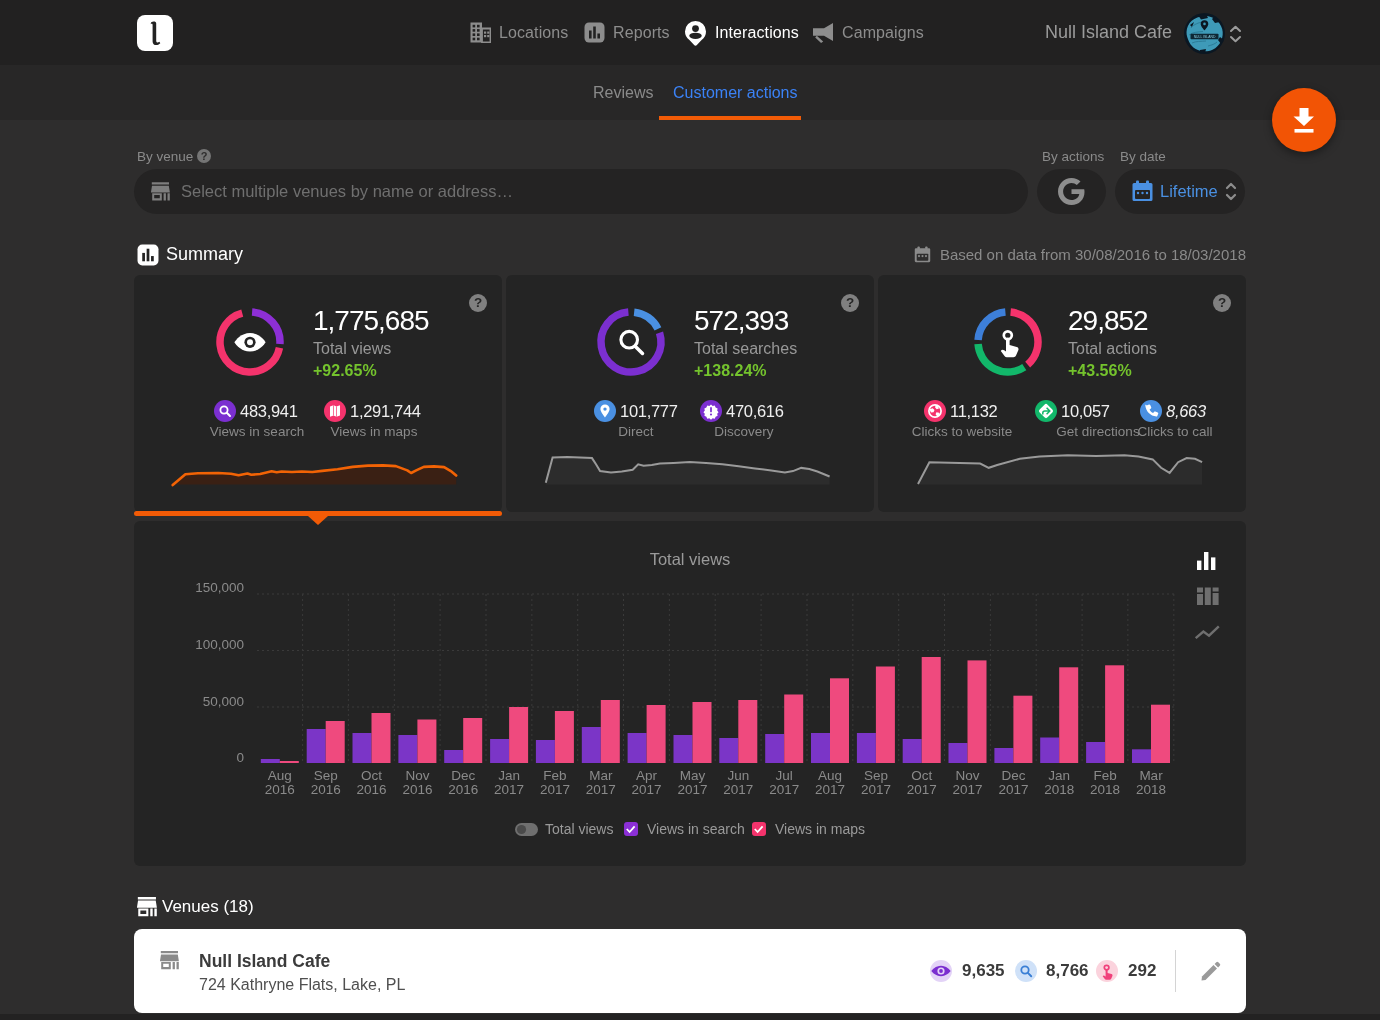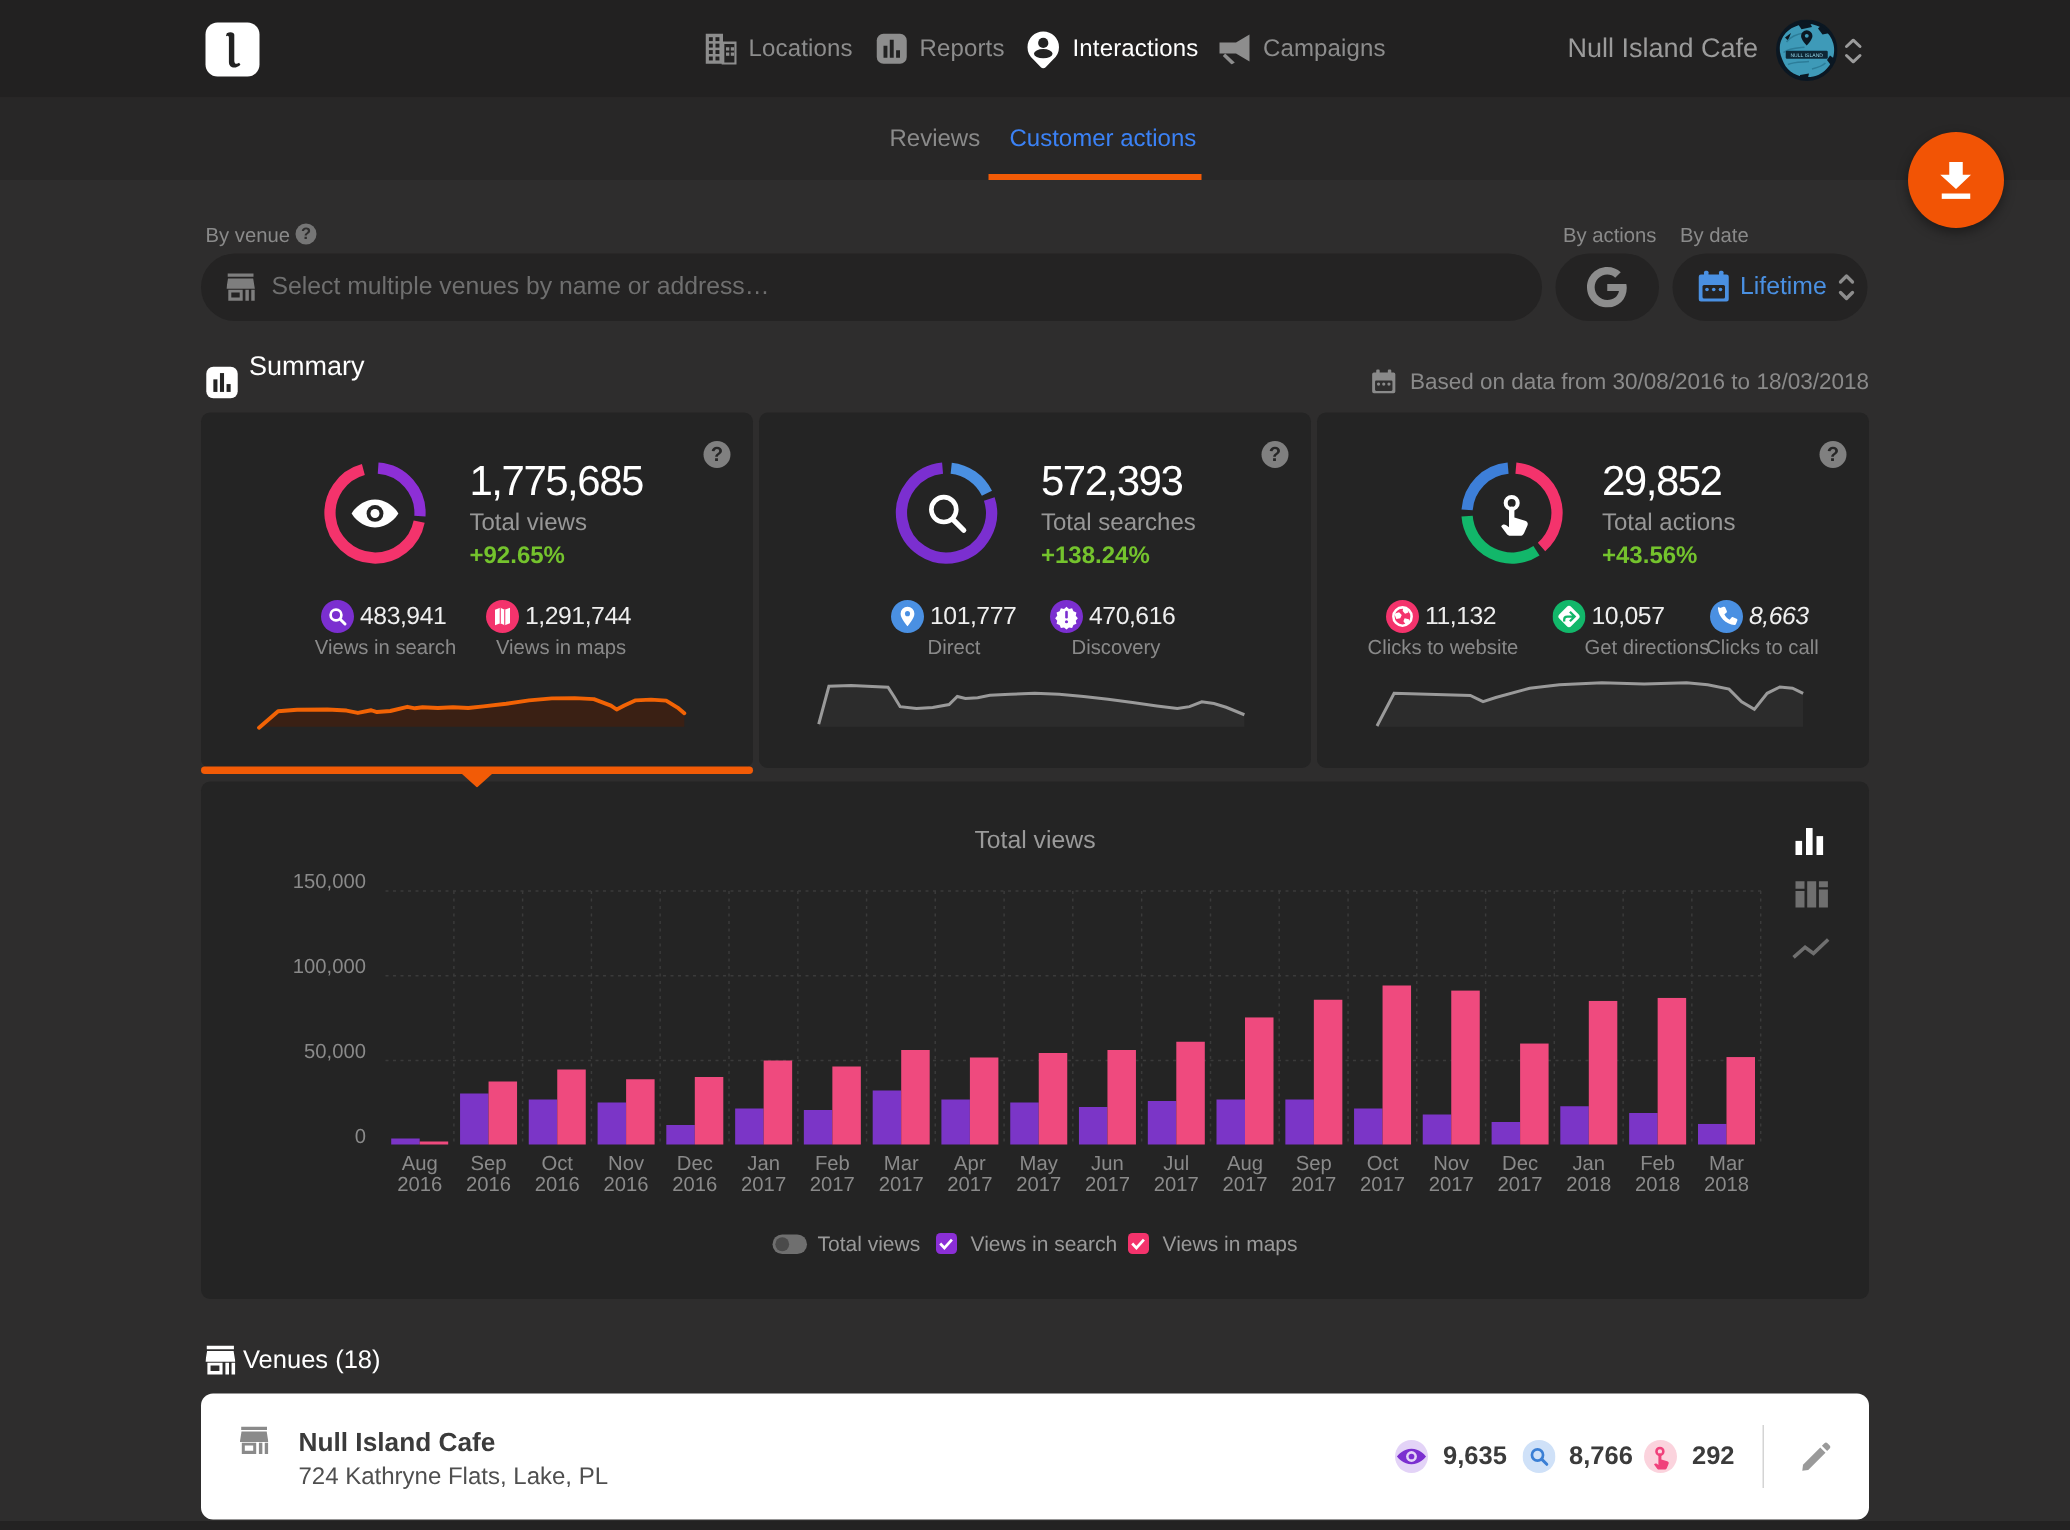--- a/index.html
+++ b/index.html
@@ -146,21 +146,21 @@
 <svg class="abs" style="left:1224px; top:181px;" width="14" height="21" viewBox="0 0 14 21">
   <path d="M3 7 L7 3 L11 7" fill="none" stroke="#8d8d8d" stroke-width="2.2" stroke-linecap="round" stroke-linejoin="round"></path>
   <path d="M3 14 L7 18 L11 14" fill="none" stroke="#8d8d8d" stroke-width="2.2" stroke-linecap="round" stroke-linejoin="round"></path>
 </svg>
 <svg class="abs" style="left:137px; top:244px;" width="22" height="22" viewBox="0 0 21 21">
   <rect x="0.5" y="0.5" width="20" height="20" rx="4.5" fill="#fff"></rect>
   <rect x="5" y="8.5" width="2.6" height="8" fill="#242424"></rect>
   <rect x="9.2" y="4.5" width="2.6" height="12" fill="#242424"></rect>
   <rect x="13.4" y="11.5" width="2.6" height="5" fill="#242424"></rect>
 </svg>
-<div class="abs" style="left:166px; top:234px; color:#fff; font-size:18px;text-align:right;">Summary</div>
+<div class="abs" style="left:166px; top:244px; color:#fff; font-size:18px;text-align:right;">Summary</div>
 <svg class="abs" style="left:914px; top:246px;" width="17" height="17" viewBox="0 0 21 22">
   <path d="M2 3 h17 a1.5 1.5 0 0 1 1.5 1.5 v15 a1.5 1.5 0 0 1 -1.5 1.5 h-17 A1.5 1.5 0 0 1 0.5 19.5 v-15 A1.5 1.5 0 0 1 2 3 z" fill="#8a8a8a"></path>
   <rect x="4" y="0.5" width="3" height="5" rx="1" fill="#8a8a8a"></rect>
   <rect x="14" y="0.5" width="3" height="5" rx="1" fill="#8a8a8a"></rect>
   <rect x="3" y="10" width="15" height="9" rx="1" fill="#2e2d2d"></rect>
   <circle cx="6" cy="13" r="1.4" fill="#8a8a8a"></circle>
     <circle cx="10.5" cy="13" r="1.4" fill="#8a8a8a"></circle>
     <circle cx="15" cy="13" r="1.4" fill="#8a8a8a"></circle>
 </svg>
 <div class="abs" style="right:134px; top:246px; color:#8a8a8a; font-size:15px;">Based on data from 30/08/2016 to 18/03/2018</div>

